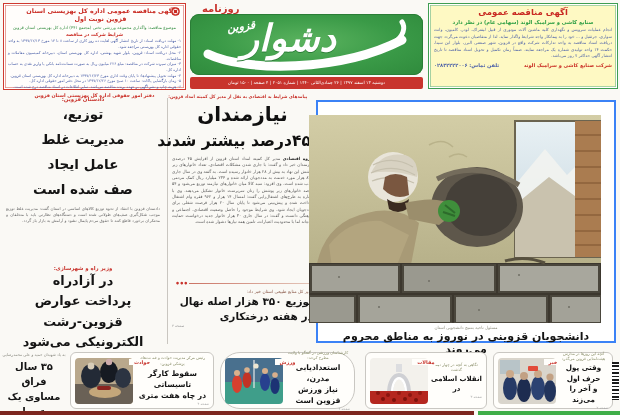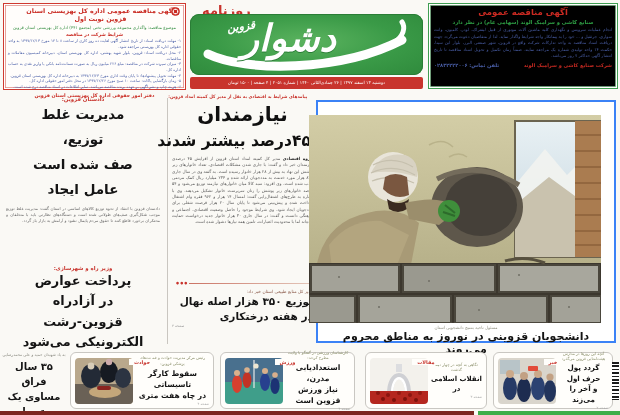--- a/index.html
+++ b/index.html
@@ -14,36 +14,36 @@
              background:#fffdfb; padding:3px 4px 2px; text-align:center; }
   .ad-left .ttl { color:#c92a22; font-weight:bold; font-size:6.4px; line-height:1.25; position:relative; padding-left:12px;}
   .ad-left .logo { position:absolute; right:1px; top:0; width:9px; height:9px; border-radius:50%;
                    border:1.5px solid #c92a22; background:radial-gradient(circle,#c92a22 35%, #fff 38%, #c92a22 70%); }
   .ad-left .sub { color:#2e8b3c; font-size:4.2px; margin-top:2px; line-height:1.3;}
   .ad-left .sec { color:#c92a22; font-size:4.6px; font-weight:bold; margin:2px 0 1px; }
   .ad-left .bl  { color:#4a5fa8; font-size:3.8px; line-height:1.5; text-align:justify; }
   .ad-left .ft  { color:#c92a22; font-size:4.8px; font-weight:bold; margin-top:3px; }
 
   .masthead { position:absolute; left:190px; top:2px; width:233px; height:88px; }
-  .mh-label { position:absolute; left:12px; top:1px; color:#c8342d; font-size:13px; font-weight:bold; }
+  .mh-label { position:absolute; left:12px; top:1px; color:#c8342d; font-size:10px; font-weight:bold; }
   .mh-green { position:absolute; left:0; top:12px; width:233px; height:61px; border-radius:9px;
               background:radial-gradient(ellipse at 50% 45%, #5bb35f 0%, #3a9a47 55%, #2f8a3c 100%);
               box-shadow:inset 0 0 0 1px #2a7d36; overflow:hidden; }
   .mh-swoosh { position:absolute; inset:0; }
   .mh-title { position:absolute; right:18px; top:2px; width:100%; text-align:center;
               color:#fff; font-family:"DejaVu Serif", serif; font-weight:bold; font-style:italic;
               font-size:37px; letter-spacing:-2px; text-shadow:0 1px 0 #2a7d36; }
   .mh-city  { position:absolute; right:168px; top:6px; color:#fff; font-family:"DejaVu Serif", serif;
               font-weight:bold; font-style:italic; font-size:11px; transform:rotate(-7deg); }
   .mh-strip { position:absolute; left:0; top:75px; width:233px; height:12px; background:#c8342d;
               border-radius:2px; color:#fff; font-size:4.4px; line-height:12px; text-align:center; white-space:nowrap; overflow:hidden;}
 
   .ad-right { position:absolute; left:428px; top:3px; width:190px; height:86px;
               border:1.5px solid #3f9e52; box-shadow:inset 0 0 0 1px #fff, inset 0 0 0 1.8px #8fc79a;
-              background:#000000; padding:3px 5px 2px; text-align:center; }
+              background:#fef9c3; padding:3px 5px 2px; text-align:center; }
   .ad-right .ttl { color:#c92a22; font-weight:bold; font-size:8.5px; }
   .ad-right .sub { color:#2e9e44; font-size:5.2px; font-weight:bold; margin:2px 0; }
   .ad-right .bl  { color:#4a5fa8; font-size:4.2px; line-height:1.55; text-align:justify; }
   .ad-right .ft  { display:flex; justify-content:space-between; margin-top:2.5px; direction:rtl; }
   .ad-right .ft .co { color:#c92a22; font-weight:bold; font-size:5px; }
   .ad-right .ft .tel{ color:#4a5fa8; font-weight:bold; font-size:5px; direction:ltr; }
 
   
   .col-left { position:absolute; left:4px; top:96px; width:158px; text-align:center; }
   .kicker { color:#c8342d; font-size:5.4px; font-weight:bold; }
@@ -85,21 +85,21 @@
   .teaser .txt { flex:1; text-align:center; }
   .teaser .k { font-size:3.9px; color:#8a8f6a; line-height:1.35; }
   .teaser .t { font-size:7.6px; font-weight:900; color:#141414; line-height:1.45; letter-spacing:-0.2px; margin-top:2px;}
   .teaser .p { font-size:3.4px; color:#aaa; text-align:right; margin-top:1px;}
   .teaser svg.thumb { width:58px; height:46px; border-radius:4px; flex:0 0 auto; }
   .t1 { left:2px; width:64px; top:352px; position:absolute; text-align:center; }
   .t1 .k { font-size:3.9px; color:#8a8a80; }
   .t1 .t { font-size:10px; font-weight:700; color:#141414; line-height:1.5; letter-spacing:-0.2px; margin-top:2px;}
   .t1 .dot { width:3.5px; height:3.5px; background:#b32a22; border-radius:1px; margin-top:3px; }
   .tz2 { left:70px;  width:144px; }
-  .tz3 { left:220px; width:135px; }
+  .tz3 { left:220px; width:135px;border-radius:20px; }
   .tz4 { left:365px; width:122px; }
   .tz5 { left:493px; width:120px; }
 
   .barcode { position:absolute; left:612px; top:362px; width:7px; height:38px;
              background:repeating-linear-gradient(to bottom,#1a1a1a 0 1.6px,#fff 1.6px 3.4px); }
   .bar-red   { position:absolute; left:0;   top:411px; width:474px; height:4px; background:#7c2620; }
   .bar-green { position:absolute; left:478px;top:411px; width:142px; height:4px; background:#3fae49; }
 </style>
 </head>
 <body>
@@ -142,30 +142,30 @@
     <div class="bl">انجام عملیات سرویس و نگهداری کلیه ماشین آلات موتوری از قبیل لیفتراک، لودر، کامیون، وانت سواری، جرثقیل و ... خود را به پیمانکار واجد شرایط واگذار نماید. لذا از متقاضیان دعوت می‌گردد جهت دریافت اسناد مناقصه به واحد تدارکات شرکت واقع در قزوین، شهر صنعتی البرز، بلوار ابن سینا، حکمت ۱۴ واحد تولیدی شماره یک مراجعه نمایند. ضمناً زمان تکمیل و تحویل اسناد مناقصه تا تاریخ انتشار آگهی حداکثر ۷ روز می‌باشد.</div>
     <div class="ft">
       <span class="co">شرکت صنایع کاشی و سرامیک الوند</span>
       <span class="tel">۰۲۸۳۲۲۲۲۰۰۶ :تلفن تماس</span>
     </div>
   </div>
 
   <div class="col-left">
     <div class="kicker">دادستان قزوین:</div>
     <div class="hl1">
+      <div>توزیع،</div>
       <div>مدیریت غلط</div>
-      <div>توزیع،</div>
+      <div>عامل ایجاد</div>
       <div>صف شده است</div>
-      <div>عامل ایجاد</div>
     </div>
     <div class="body">دادستان قزوین با انتقاد از نحوه توزیع کالاهای اساسی در استان گفت: مدیریت غلط توزیع موجب شکل‌گیری صف‌های طولانی شده است و دستگاه‌های نظارتی باید با متخلفان و محتکران برخورد قاطع کنند تا حقوق مردم پایمال نشود و آرامش به بازار باز گردد.</div>
     <div class="kicker">وزیر راه و شهرسازی:</div>
     <div class="hl1" style="font-size:12.8px; line-height:1.6;">
+      <div>در آزادراه</div>
       <div>پرداخت عوارض</div>
-      <div>در آزادراه</div>
       <div>قزوین-رشت</div>
       <div>الکترونیکی می‌شود</div>
     </div>
   </div>
 
   <div class="vdiv"></div>
 
   <div class="lead">
     <div class="kick">پیامدهای شرایط بد اقتصادی به نقل از مدیر کل کمیته امداد قزوین:</div>
     <div class="h1a">نیازمندان</div>
@@ -332,21 +332,21 @@
         <circle cx="35" cy="41" r="2" fill="#7c120c"></circle>
       <circle cx="46" cy="42" r="2" fill="#7c120c"></circle>
     </svg>
   </div>
 
   <div class="teaser tz5">
     <div class="lbl"><span>خبر</span></div>
     <div class="txt">
       <div class="k">آنچه این روزها در مدارس هیئت‌امنایی قزوین می‌گذرد</div>
       <div class="t" style="font-size:7.2px;">
-        <div>گردد پول حرف اول</div>
+        <div>وقتی پول حرف اول</div>
         <div>و آخر را می‌زند</div>
       </div>
       <div class="p">صفحه ۲</div>
     </div>
     <svg class="thumb" viewBox="0 0 58 46" preserveAspectRatio="none">
       <rect width="58" height="46" fill="#d9d5cc"></rect>
       <rect x="2" y="2" width="20" height="14" fill="#b8c4c8"></rect>
       <ellipse cx="12" cy="30" rx="7" ry="12" fill="#263a66"></ellipse>
       <ellipse cx="26" cy="32" rx="7" ry="12" fill="#1d2c50"></ellipse>
       <ellipse cx="40" cy="30" rx="7" ry="12" fill="#2c4272"></ellipse>

